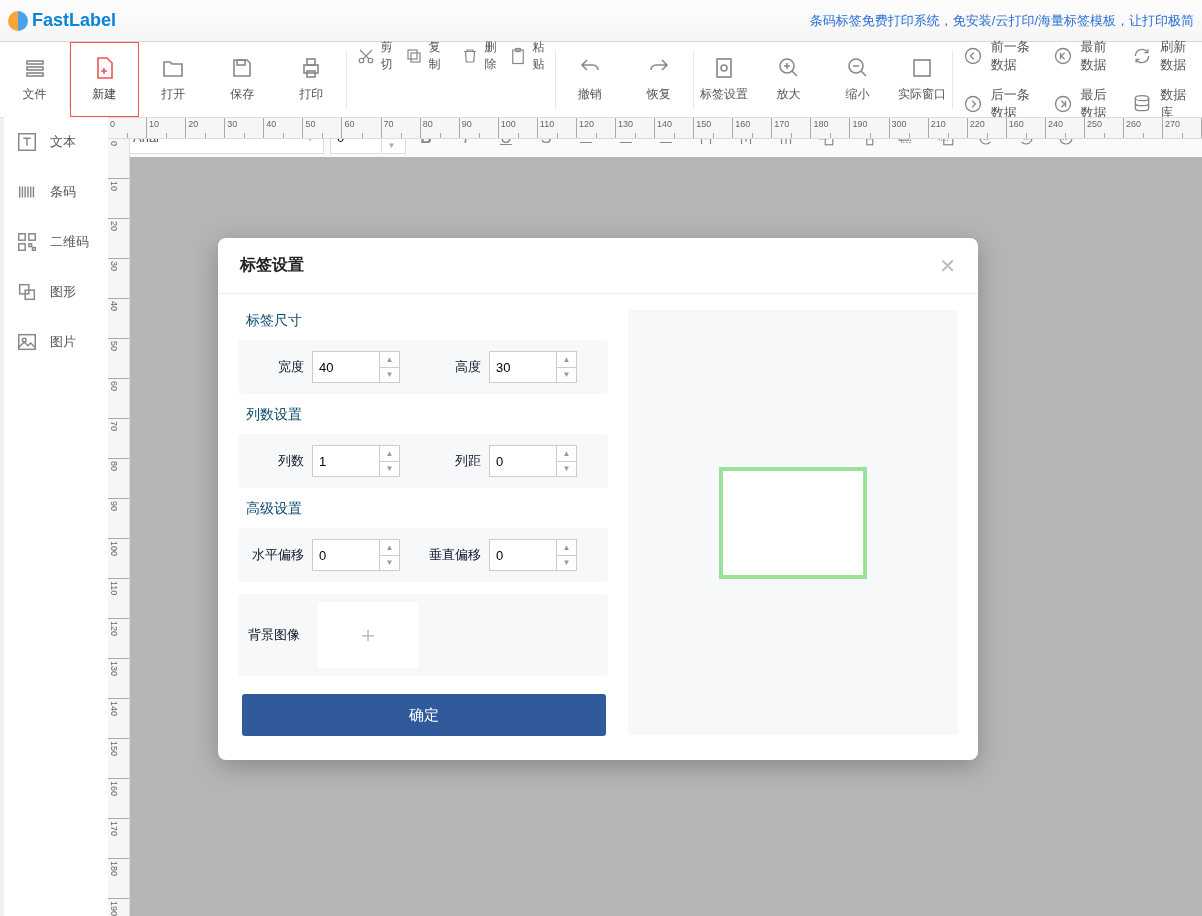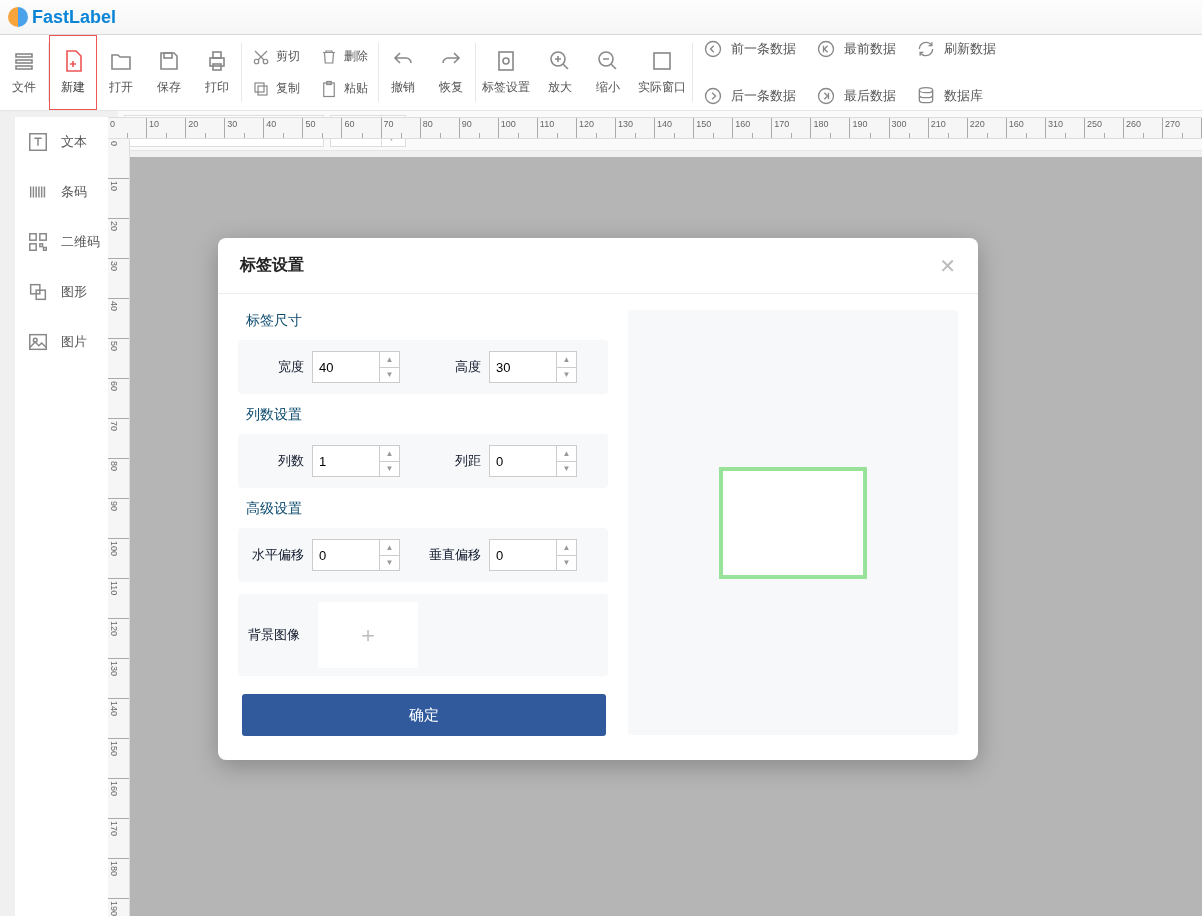--- a/index.html
+++ b/index.html
@@ -1,49 +1,49 @@
 <!DOCTYPE html>
 <html><head>
 <meta charset="utf-8">
 <style>
 * { box-sizing: border-box; margin: 0; padding: 0; font-family: "Microsoft YaHei", Arial, sans-serif; }
 body { width: 1202px; height: 916px; overflow: hidden; background: #f0f0f0; position: relative; }
 
 
-.header { height: 35px; background: linear-gradient(#fdfdfd, #f6f6f6); border-bottom: 1px solid #d8d8d8; display: flex; align-items: center; padding: 0 8px; justify-content: space-between; }
+.header { height: 42px; background: linear-gradient(#fdfdfd, #f6f6f6); border-bottom: 1px solid #d8d8d8; display: flex; align-items: center; padding: 0 8px; justify-content: space-between; }
 .logo { display: flex; align-items: center; font-weight: bold; font-size: 18px; color: #0a84d6; gap: 4px; }
 .logo .logo-icon { width: 20px; height: 20px; border-radius: 50%; background: conic-gradient(#4aa3ea 0 180deg, #f9a43a 180deg 360deg); }
 .header-text { color: #2a6fd6; font-size: 13px; white-space: nowrap; overflow: hidden; }
 
 
 .ribbon { height: 76px; background: #fff; border-bottom: 1px solid #e5e5e5; display: flex; }
 .ribbon-group { display: flex; align-items: stretch; }
 .ribbon-sep { width: 1px; background: #e8e8e8; margin: 8px 0; }
-.ribbon-btn { width: 48px; display: flex; flex-direction: column; align-items: center; justify-content: center; gap: 6px; cursor: pointer; font-size: 12px; color: #555; }
+.ribbon-btn { width: 69px; display: flex; flex-direction: column; align-items: center; justify-content: center; gap: 6px; cursor: pointer; font-size: 12px; color: #555; }
 .ribbon-btn .ic { width: 24px; height: 24px; color: #888; display: flex; align-items: center; justify-content: center; }
 .ribbon-btn.active { border: 1px solid #e55; color: #404040; }
 .ribbon-btn.active .ic { color: #e55; }
-.ribbon-small-col { display: flex; flex-direction: column; justify-content: center; gap: 4px; padding: 0 6px; }
+.ribbon-small-col { display: flex; justify-content: center; gap: 4px; padding: 0 6px; }
 .ribbon-small { display: flex; align-items: center; gap: 6px; font-size: 12px; color: #555; cursor: pointer; height: 28px; padding: 0 4px; }
 .ribbon-small .ic { width: 18px; height: 18px; color: #888; }
 .ribbon-data-col { display: flex; flex-direction: column; justify-content: center; gap: 20px; padding: 0 6px; }
 .ribbon-data { display: flex; align-items: center; gap: 8px; font-size: 13px; color: #555; cursor: pointer; height: 28px; padding: 0 4px; }
 .ribbon-data .ic { width: 20px; height: 20px; color: #888; }
 
 
 .format-bar { height: 40px; background: #fafafa; border-bottom: 1px solid #e5e5e5; display: flex; align-items: center; margin-left: 118px; }
 .font-select { width: 200px; height: 32px; border: 1px solid #ddd; background: #fff; margin-left: 6px; padding: 0 8px; font-size: 13px; color: #555; display: flex; align-items: center; justify-content: space-between; }
 .size-box { width: 76px; height: 32px; border: 1px solid #ddd; background: #fff; margin-left: 6px; display: flex; align-items: center; }
 .size-box input { width: 50px; border: none; outline: none; padding: 0 6px; font-size: 13px; }
 .spin { width: 20px; display: flex; flex-direction: column; border-left: 1px solid #ddd; }
 .spin div { height: 15px; text-align: center; font-size: 8px; color: #aaa; cursor: pointer; line-height: 15px; }
 .fmt-btn { width: 40px; height: 40px; display: flex; align-items: center; justify-content: center; color: #888; cursor: pointer; }
 
 
-.left-sidebar { position: absolute; top: 117px; left: 15px; width: 108px; background: #fff; height: 800px; border-right: 1px solid #e8e8e8; }
+.left-sidebar { position: absolute; top: 117px; left: 4px; width: 108px; background: #fff; height: 800px; border-right: 1px solid #e8e8e8; }
 .sidebar-item { height: 50px; display: flex; align-items: center; gap: 12px; padding-left: 12px; cursor: pointer; font-size: 13px; color: #555; }
 .sidebar-item .ic { width: 22px; height: 22px; color: #888; display: flex; align-items: center; justify-content: center; }
 
 
 .canvas-area { position: absolute; top: 157px; left: 108px; right: 0; bottom: 0; background: #b5b5b5; }
 .ruler-h { position: absolute; top: -40px; left: 0; right: 0; height: 22px; background: #f6f6f6; border-top: 1px solid #ddd; border-bottom: 1px solid #ddd; font-size: 9px; color: #666; overflow: hidden; }
 .ruler-h-inner { display: flex; height: 100%; }
 .ruler-tick { width: 40px; border-right: 1px solid #aaa; position: relative; }
 .ruler-tick span { position: absolute; top: 1px; left: 2px; }
 .ruler-tick::after { content: ""; position: absolute; left: 50%; bottom: 0; width: 1px; height: 5px; background: #aaa; }
@@ -82,20 +82,21 @@
 svg { display: block; }
 </style>
 </head>
 <body>
 
 <div class="header">
   <div class="logo">
     <span class="logo-icon"></span>
     <span>FastLabel</span>
   </div>
+  <div class="header-text">条码标签免费打印系统，免安装/云打印/海量标签模板，让打印极简</div>
 </div>
 
 <div class="ribbon">
   <div class="ribbon-group">
     <div class="ribbon-btn">
       <span class="ic">
           <svg width="24" height="24" viewBox="0 0 24 24" fill="none" stroke="currentColor" stroke-width="1.6">
             <rect x="4" y="5" width="16" height="3"></rect>
             <rect x="4" y="11" width="16" height="3"></rect>
             <rect x="4" y="17" width="16" height="3"></rect>
@@ -522,21 +523,21 @@
         <div class="ruler-tick">
           <span>210</span>
         </div>
         <div class="ruler-tick">
           <span>220</span>
         </div>
         <div class="ruler-tick">
           <span>160</span>
         </div>
         <div class="ruler-tick">
-          <span>310</span>
+          <span>240</span>
         </div>
         <div class="ruler-tick">
           <span>250</span>
         </div>
         <div class="ruler-tick">
           <span>260</span>
         </div>
         <div class="ruler-tick">
           <span>270</span>
         </div>

